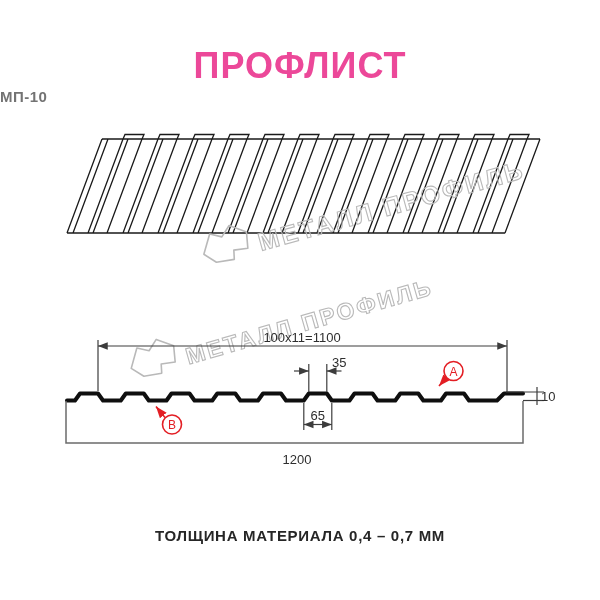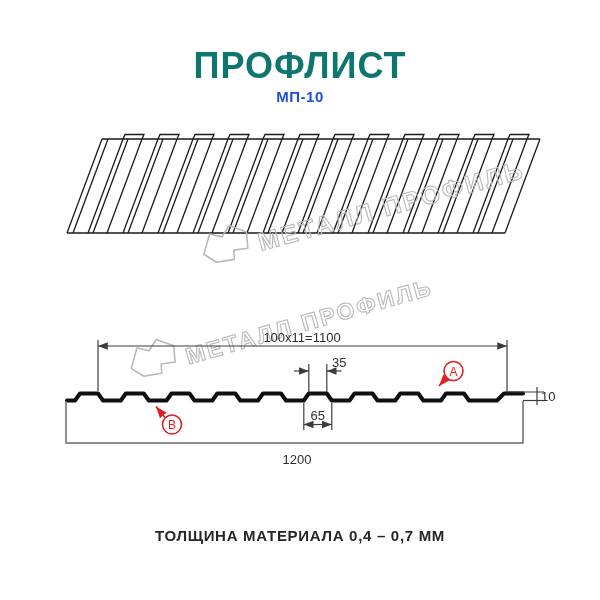--- a/index.html
+++ b/index.html
@@ -1,21 +1,21 @@
 <!DOCTYPE html>
 <html><head>
 <meta charset="utf-8">
 <style>
   html,body{margin:0;padding:0;background:#fff;}
   .page{position:relative;width:600px;height:600px;background:#ffffff;overflow:hidden;
         font-family:"Liberation Sans",sans-serif;}
   .title{position:absolute;top:48px;left:0;right:0;text-align:center;
-         font-size:36px;font-weight:800;letter-spacing:1px;color:#0f766e;line-height:1;}
-  .subtitle{position:absolute;top:89px;left:0;right:0;text-align:center;
-         font-size:15px;font-weight:600;letter-spacing:.5px;color:#1d4ed8;line-height:1;}
+         font-size:36px;font-weight:800;letter-spacing:1px;color:#ec4899;line-height:1;}
+  .subtitle{position:absolute;top:89px;left:0;right:0;text-align:left;
+         font-size:15px;font-weight:600;letter-spacing:.5px;color:#737373;line-height:1;}
   .footnote{position:absolute;top:528px;left:0;right:0;text-align:center;
          font-size:15px;font-weight:600;letter-spacing:.7px;color:#262626;line-height:1;}
   svg.diagram{position:absolute;left:0;top:0;}
   .ln{stroke:#1a1a1a;stroke-width:1.3;fill:none;}
   .profile{stroke:#0f0f0f;stroke-width:4;fill:none;stroke-linejoin:round;stroke-linecap:round;}
   .dim{stroke:#3c3c3c;stroke-width:1.2;fill:none;}
   .box{stroke:#6b6b6b;stroke-width:1.5;fill:none;}
   .dimtext{font-family:"Liberation Sans",sans-serif;font-size:13px;fill:#2e2e2e;}
   .red{stroke:#e31e24;fill:none;stroke-width:1.6;}
   .redtext{font-family:"Liberation Sans",sans-serif;font-size:12px;fill:#e31e24;}

